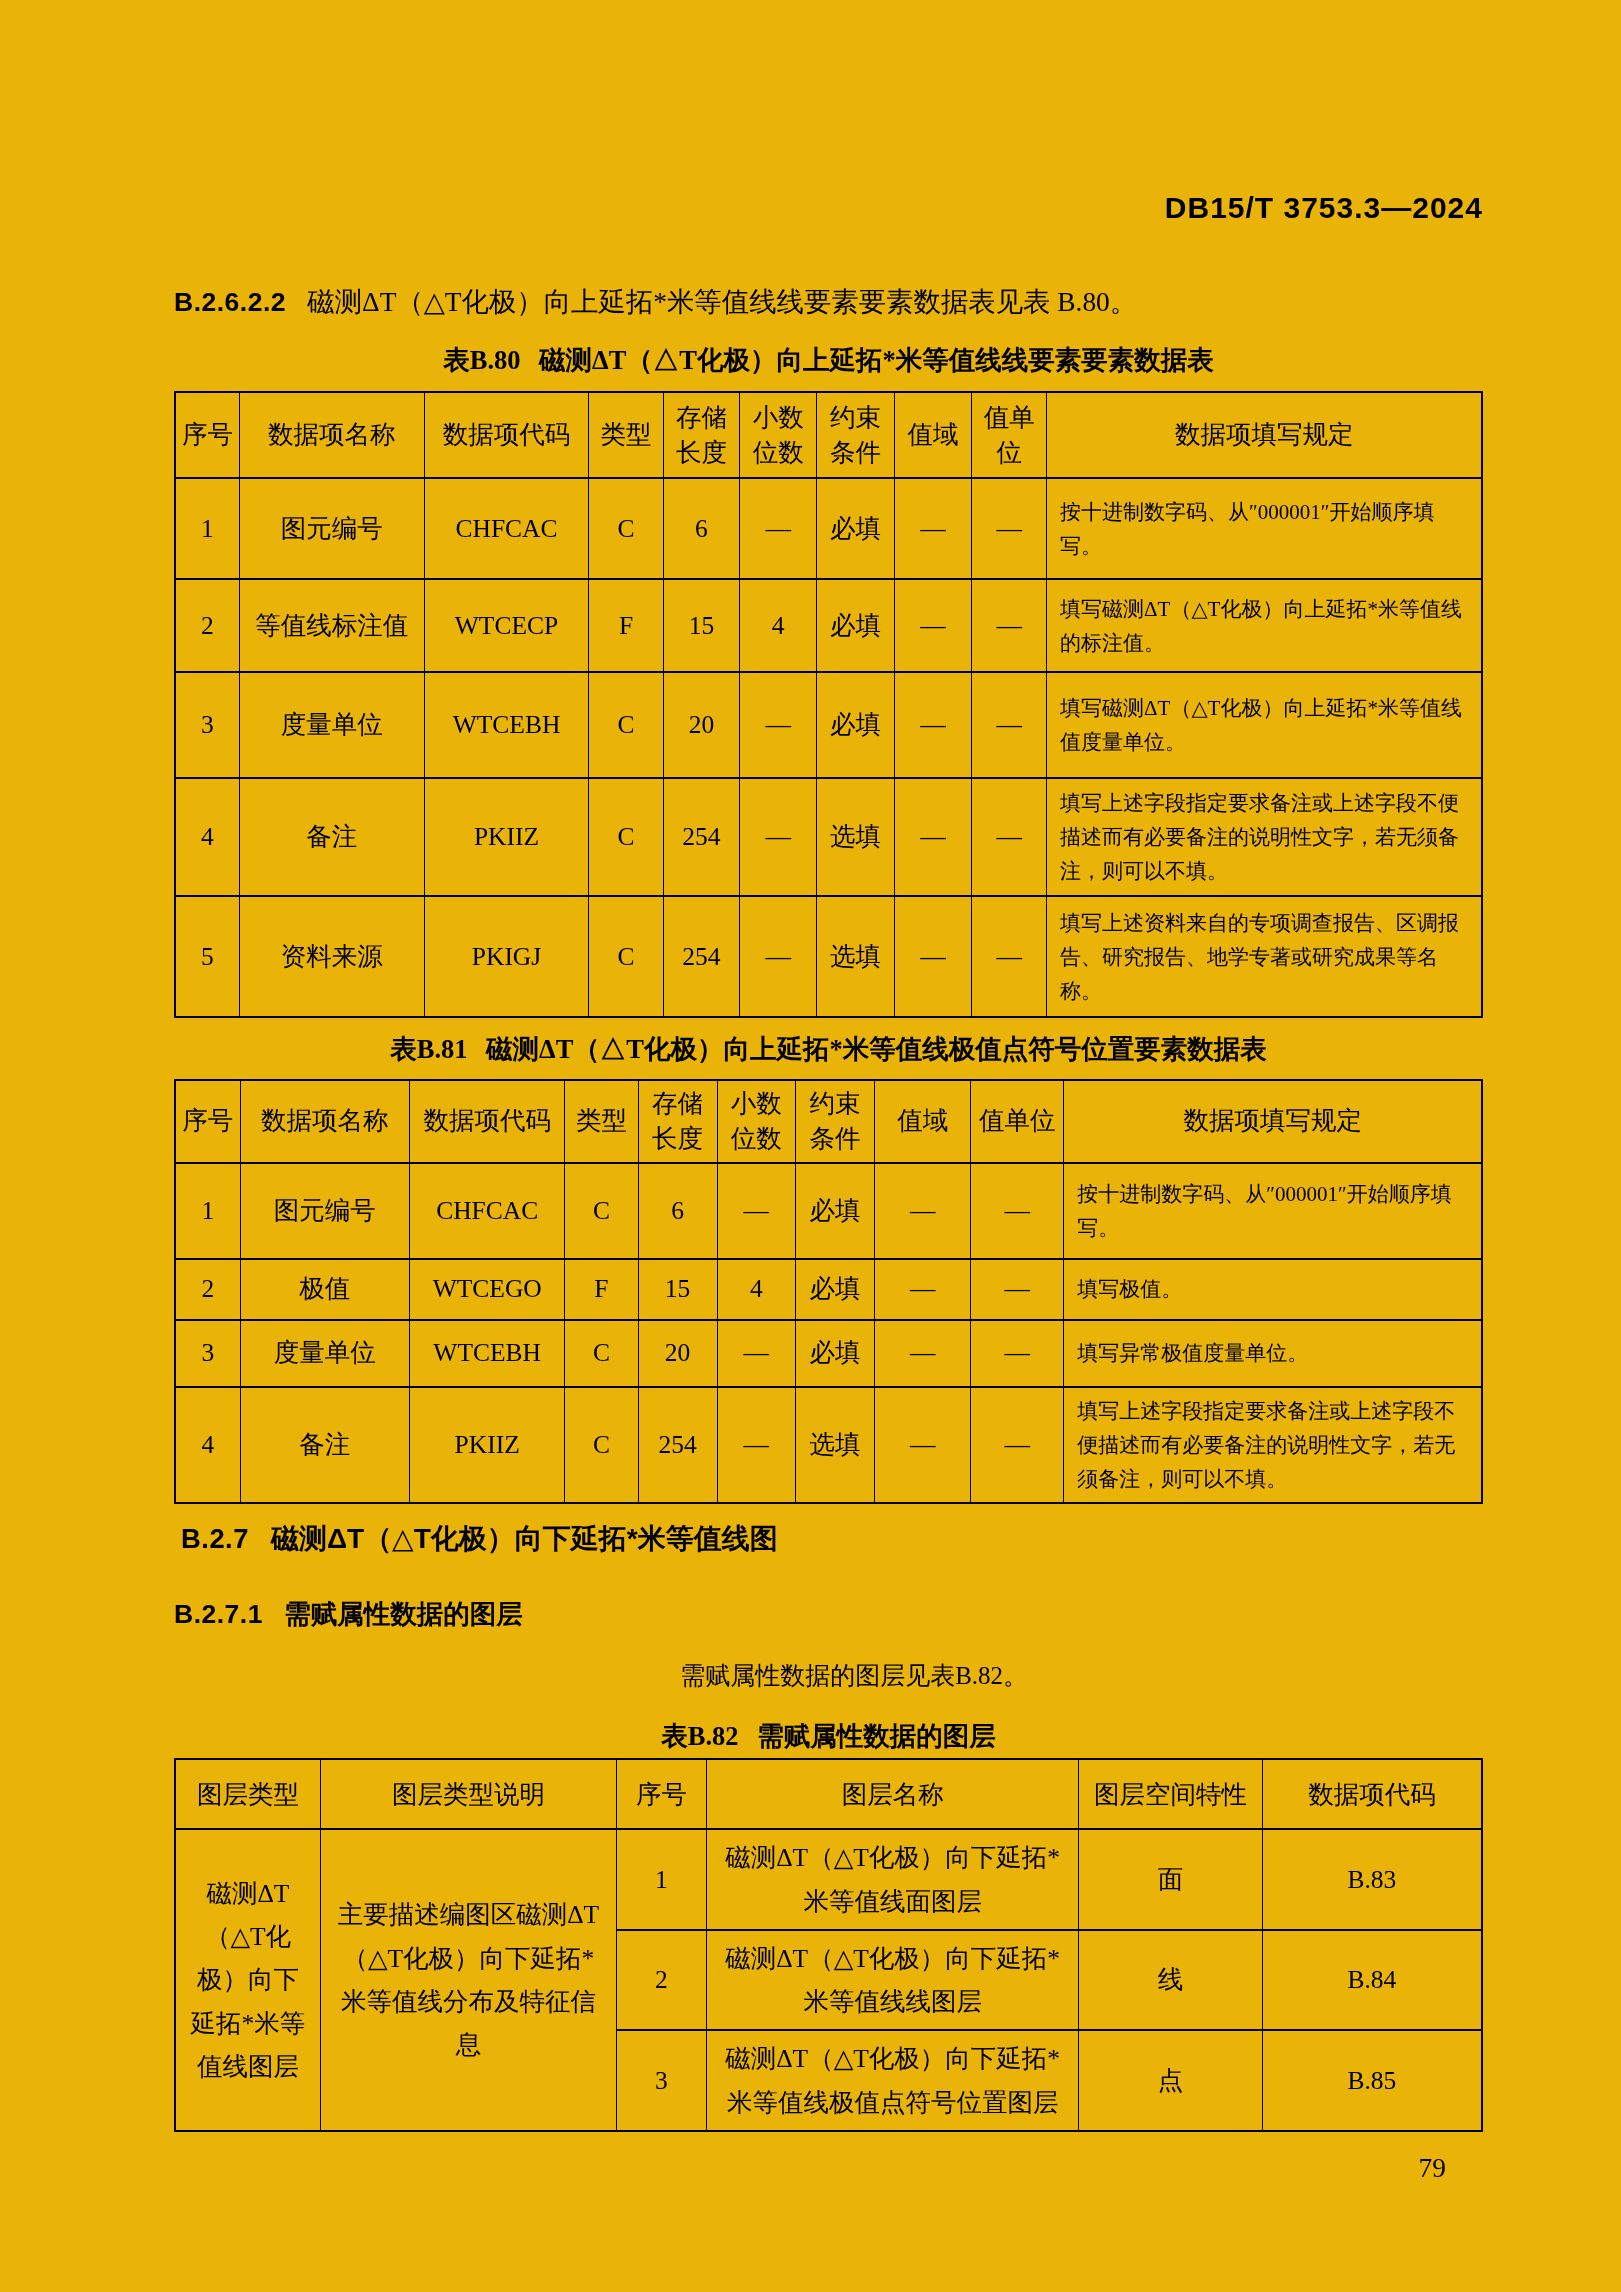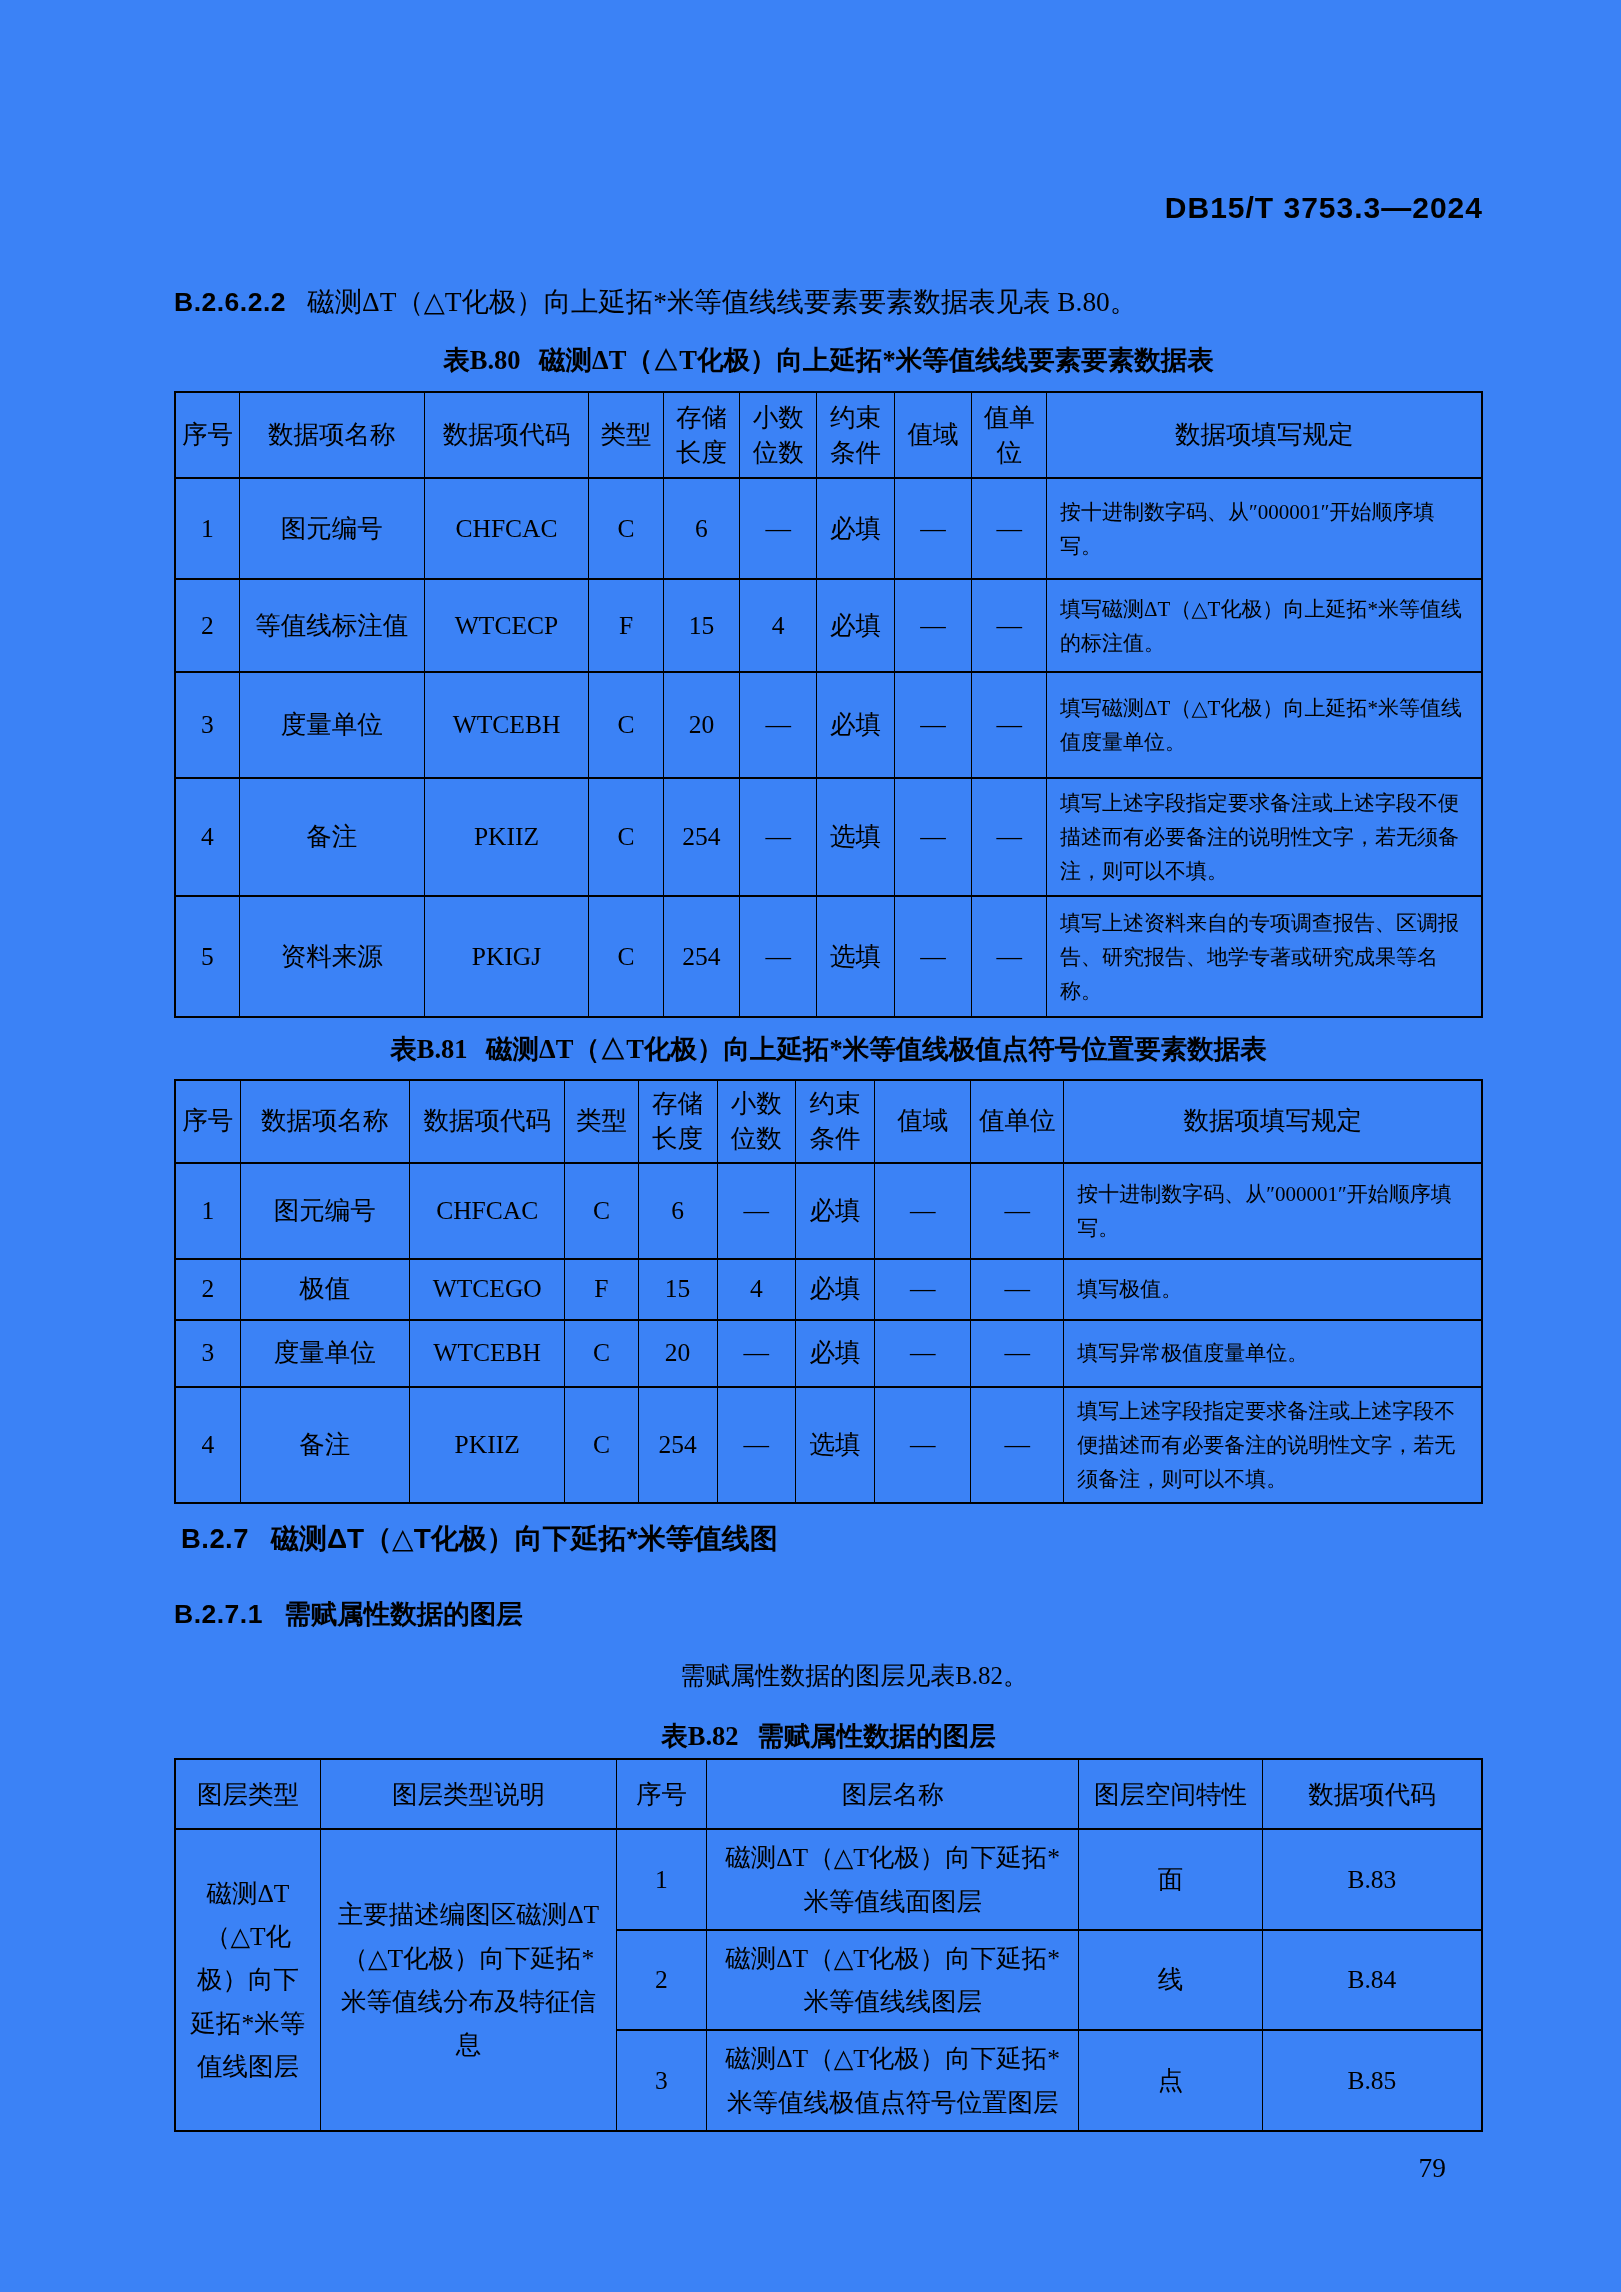--- a/index.html
+++ b/index.html
@@ -1,19 +1,19 @@
 <!DOCTYPE html>
 <html><head>
 <meta charset="utf-8">
 <style>
   html,body{margin:0;padding:0;background:#e8e8e8;}
   .page{
     position:relative;
     width:1621px;height:2293px;
-    background:#3b82f6;
+    background:#eab308;
     overflow:hidden;
     font-family:"Liberation Serif","DejaVu Serif",serif;
     color:#000;
   }
   .content{margin:0 137px 0 174px;width:1309px;}
   .doc-header{
     padding-top:188px;
     text-align:right;
     font-family:"Liberation Sans","DejaVu Sans",sans-serif;
     font-weight:bold;font-size:30px;line-height:39px;

